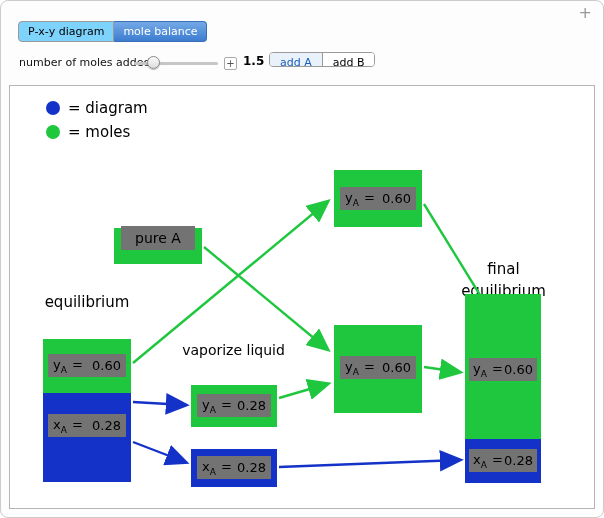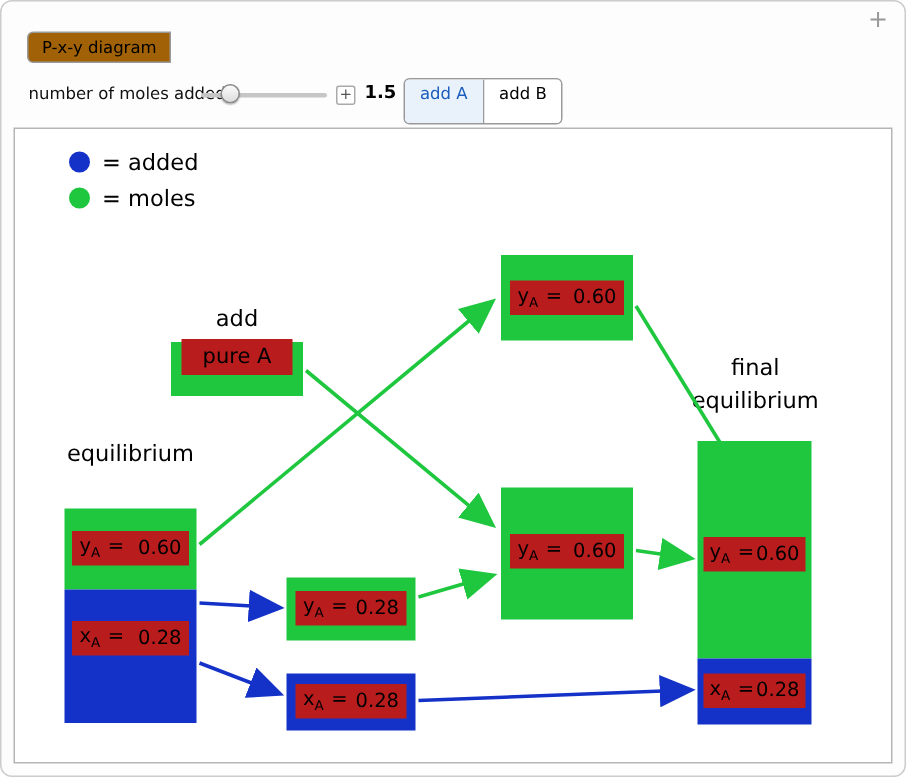--- a/index.html
+++ b/index.html
@@ -8,99 +8,100 @@
 
   #window {
     position:relative; width:604px; height:518px;
     background:#fdfdfd; border:1px solid #cccccc; border-radius:8px;
     overflow:hidden;
   }
 
   
   .tabs { position:absolute; left:17px; top:20px; display:flex; height:21px; }
   .tab { font-size:11px; line-height:19px; padding:0 9px; border:1px solid #9a9a9a; cursor:default; white-space:nowrap; }
-  .tab-off { background:#a16207; color:#000; border-radius:4px 0 0 4px; }
+  .tab-off { background:#7dd3fc; color:#000; border-radius:4px 0 0 4px; }
   .tab-on  { background:linear-gradient(#74a9e6,#3c7cd0); color:#fff; border-color:#3a6fb8; border-left:none; border-radius:0 4px 4px 0; }
 
   .ctl-label { position:absolute; left:18px; top:55px; font-size:11px; color:#111; }
   .slider-track { position:absolute; left:133px; top:61px; width:84px; height:3px; background:#c6c6c6; border-radius:2px; }
   .slider-thumb { position:absolute; left:146px; top:55px; width:13px; height:13px; border-radius:50%;
                   background:linear-gradient(#fbfbfb,#dcdcdc); border:1px solid #8a8a8a; box-shadow:0 1px 1px rgba(0,0,0,.25); }
   .stepper { position:absolute; left:223px; top:56px; width:13px; height:13px; border:1px solid #aaaaaa; border-radius:2px;
              font-size:10px; line-height:11px; text-align:center; color:#555; background:#fff; }
   .ctl-value { position:absolute; left:242px; top:53px; font-size:12px; font-weight:bold; color:#000; }
 
-  .setter { position:absolute; left:268px; top:51px; display:flex; height:31px; border:1px solid #9a9a9a; border-radius:4px; overflow:hidden; background:#fff; }
+  .setter { position:absolute; left:268px; top:51px; display:flex; height:15px; border:1px solid #9a9a9a; border-radius:4px; overflow:hidden; background:#fff; }
   .setter .opt { font-size:11px; line-height:19px; padding:0 10px; white-space:nowrap; cursor:default; }
   .opt-on  { color:#1a5dbd; background:#e9f1fb; border-right:1px solid #9a9a9a; }
   .opt-off { color:#000; background:#ffffff; }
 
   .popout { position:absolute; right:11px; top:4px; font-size:16px; color:#999; line-height:16px; }
 
   
   .panel { position:absolute; left:8px; top:84px; width:586px; height:424px; background:#ffffff; border:1px solid #b5b5b5; }
 
   .dot { position:absolute; width:14px; height:14px; border-radius:50%; }
   .dot-liquid { background:#1532c8; }
   .dot-vapor  { background:#1ec73e; }
   .legend-text { position:absolute; font-size:15px; color:#000; }
 
   .cap { position:absolute; text-align:center; font-size:15px; color:#000; line-height:22px; }
   .cap-sm { font-size:14px; }
 
   .gbox { position:absolute; background:#1ec73e; z-index:1; }
   .bbox { position:absolute; background:#1532c8; z-index:1; }
 
-  .strip { position:absolute; background:#b91c1c; z-index:2; display:flex; align-items:center;
+  .strip { position:absolute; background:#737373; z-index:2; display:flex; align-items:center;
            justify-content:space-between; padding:0 5px; font-size:13px; color:#000; }
   .strip .vr sub { font-size:9px; }
   .strip .vr .eq { margin-left:5px; }
   .strip-center { justify-content:center; font-size:14px; }
 
   .overlay { position:absolute; left:0; top:0; z-index:5; pointer-events:none; }
 </style>
 </head>
 <body>
 
 <div id="window">
 
   <div class="tabs">
     <div class="tab tab-off">P-x-y diagram</div>
+    <div class="tab tab-on">mole balance</div>
   </div>
 
   <div class="ctl-label">number of moles added</div>
   <div class="slider-track"></div>
   <div class="slider-thumb"></div>
   <div class="stepper">
     <span>+</span>
   </div>
   <div class="ctl-value">1.5</div>
 
   <div class="setter">
     <div class="opt opt-on">add A</div>
     <div class="opt opt-off">add B</div>
   </div>
 
   <div class="popout">+</div>
 
   <div class="panel"></div>
 
   <div class="dot dot-liquid" style="left:45px;top:100px"></div>
-  <div class="legend-text" style="left:67px;top:98px">= added</div>
+  <div class="legend-text" style="left:67px;top:98px">= diagram</div>
   <div class="dot dot-vapor" style="left:45px;top:124px"></div>
   <div class="legend-text" style="left:67px;top:122px">= moles</div>
 
-  <div class="cap" style="left:113px;top:200px;width:88px">add</div>
 
   <div class="cap" style="left:32px;top:290px;width:108px">
     <div>equilibrium</div>
   </div>
 
+  <div class="cap cap-sm" style="left:175px;top:338px;width:115px">vaporize liquid</div>
 
-  <div class="cap" style="left:445px;top:233px;width:115px">
+  <div class="cap" style="left:445px;top:257px;width:115px">
     <div>final</div>
     <div>equilibrium</div>
   </div>
 
   <div class="gbox" style="left:113px;top:227px;width:88px;height:36px"></div>
   <div class="strip strip-center" style="left:120px;top:225px;width:74px;height:24px">
     <span>pure A</span>
   </div>
 
   <div class="gbox" style="left:42px;top:338px;width:88px;height:54px"></div>

